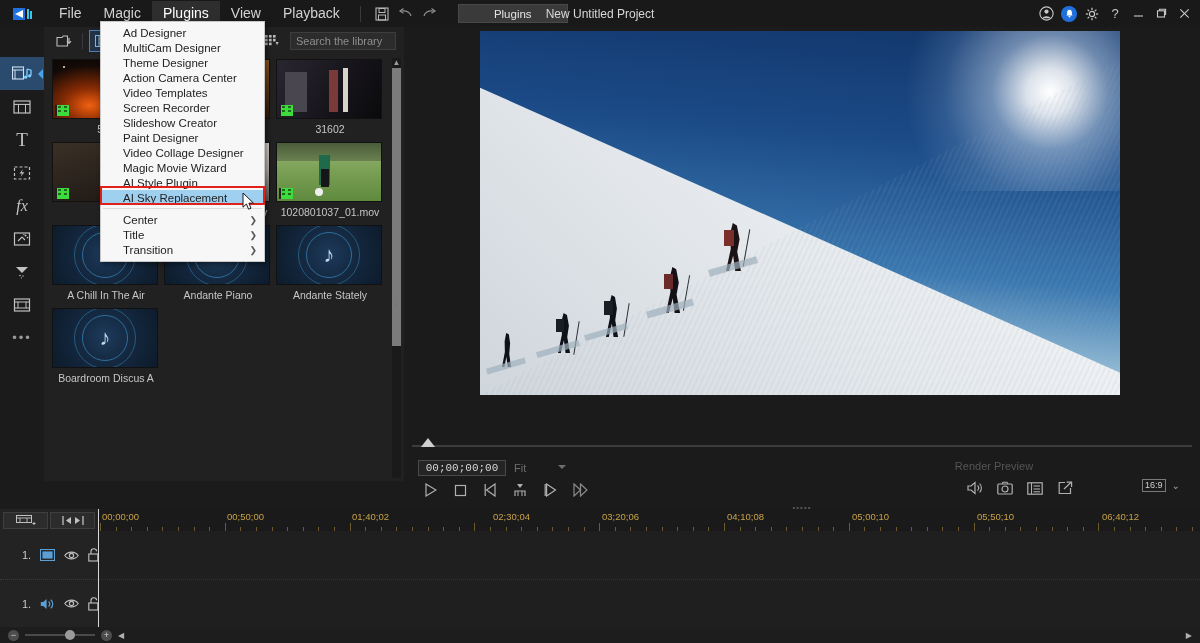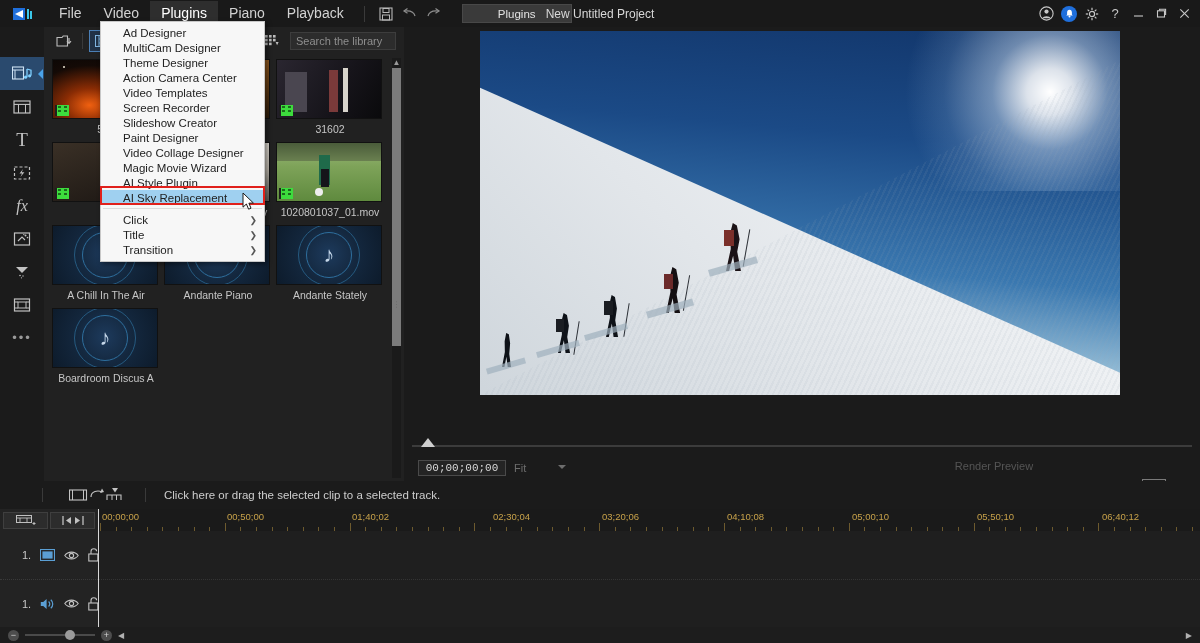--- a/index.html
+++ b/index.html
@@ -245,23 +245,23 @@
     <div class="logo">
       <svg width="22" height="16" viewBox="0 0 22 16">
         <path d="M1 2 L13 2 L13 14 L1 14 Z" fill="#1f6fdc"></path>
         <path d="M3 8 L11 4 L11 12 Z" fill="#ffffff"></path>
         <rect x="15" y="3" width="2" height="10" fill="#3bc6e8"></rect>
         <rect x="18" y="5" width="2" height="8" fill="#3bc6e8"></rect>
       </svg>
     </div>
     <div class="menubar">
       <div class="mi">File</div>
-      <div class="mi">Video</div>
+      <div class="mi">Magic</div>
       <div class="mi active">Plugins</div>
-      <div class="mi">Piano</div>
+      <div class="mi">View</div>
       <div class="mi">Playback</div>
     </div>
     <div class="tb-sep"></div>
     <div class="tb-icon">
       <svg width="14" height="14" viewBox="0 0 14 14">
           <rect x="1" y="1" width="12" height="12" fill="none" stroke="#b9b9b9" stroke-width="1.1"></rect>
           <rect x="4" y="1.5" width="6" height="4" fill="none" stroke="#b9b9b9" stroke-width="1"></rect>
           <rect x="3.5" y="8" width="7" height="5" fill="none" stroke="#b9b9b9" stroke-width="1"></rect>
         </svg>
     </div>
@@ -665,38 +665,20 @@
         </div>
       </div>
       <div class="ratio">
         <div class="badge">16:9</div>
         <div class="chev">⌄</div>
       </div>
     </div>
     <div class="center-grip">•••••</div>
   </div>
 
-  <div class="hintbar">
-    <div class="hint-sep"></div>
-    <div class="hint-icons">
-      <svg width="58" height="16" viewBox="0 0 58 16">
-        <rect x="0.5" y="3" width="17" height="10" fill="none" stroke="#c3c3c3" stroke-width="1.1"></rect>
-        <line x1="3.5" y1="3" x2="3.5" y2="13" stroke="#c3c3c3" stroke-width="1"></line>
-        <line x1="14.5" y1="3" x2="14.5" y2="13" stroke="#c3c3c3" stroke-width="1"></line>
-        <path d="M22 10 C22 4 29 3 33 5" fill="none" stroke="#c3c3c3" stroke-width="1.2"></path>
-        <path d="M33 1.5 L35 5 L31 6" fill="#c3c3c3"></path>
-        <path d="M38 13 L38 8 L52 8 L52 13" fill="none" stroke="#c3c3c3" stroke-width="1.1"></path>
-        <line x1="43" y1="8" x2="43" y2="13" stroke="#c3c3c3" stroke-width="1"></line>
-        <line x1="47.5" y1="8" x2="47.5" y2="13" stroke="#c3c3c3" stroke-width="1"></line>
-        <path d="M43 1 L49 1 L46 5.5 Z" fill="#c3c3c3"></path>
-      </svg>
-    </div>
-    <div class="hint-sep2"></div>
-    <div class="hint-text">Click here or drag the selected clip to a selected track.</div>
-  </div>
 
   <div class="tl">
     <div class="tl-head">
       <div class="tl-btns">
         <div class="tl-btn">
           <svg width="20" height="11" viewBox="0 0 20 11">
               <rect x="0.5" y="0.5" width="15" height="7" fill="none" stroke="#c0c0c0" stroke-width="1"></rect>
               <line x1="0.5" y1="3" x2="15.5" y2="3" stroke="#c0c0c0" stroke-width="0.9"></line>
               <line x1="4" y1="3" x2="4" y2="7.5" stroke="#c0c0c0" stroke-width="0.9"></line>
               <line x1="11" y1="3" x2="11" y2="7.5" stroke="#c0c0c0" stroke-width="0.9"></line>
@@ -890,21 +872,21 @@
         <span>Magic Movie Wizard</span>
       </div>
       <div class="dd-item">
         <span>AI Style Plugin</span>
       </div>
       <div class="dd-item sel">
         <span>AI Sky Replacement</span>
       </div>
       <div class="dd-sep-line"></div>
       <div class="dd-item">
-        <span>Click</span>
+        <span>Center</span>
         <span class="sub">❯</span>
       </div>
       <div class="dd-item">
         <span>Title</span>
         <span class="sub">❯</span>
       </div>
       <div class="dd-item">
         <span>Transition</span>
         <span class="sub">❯</span>
       </div>

